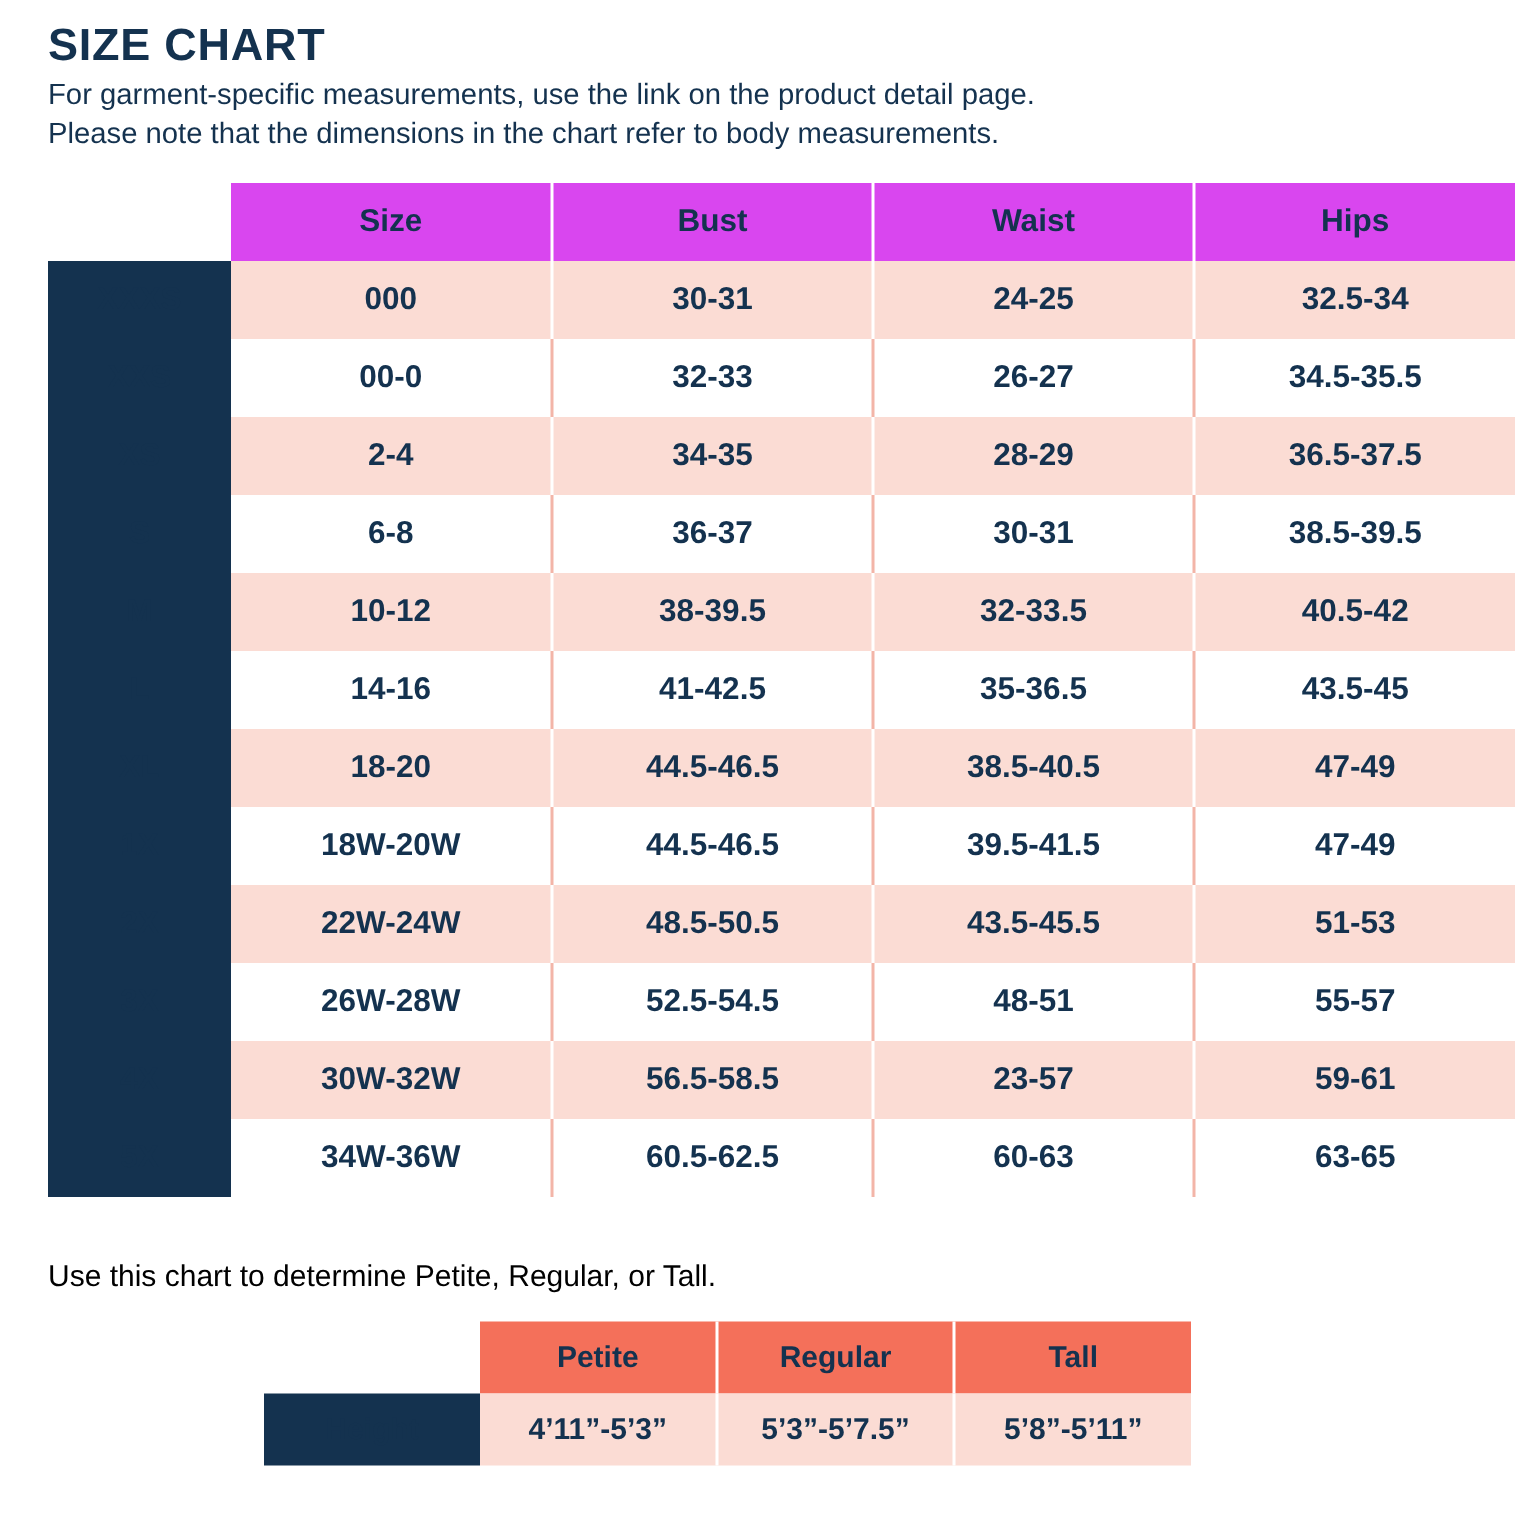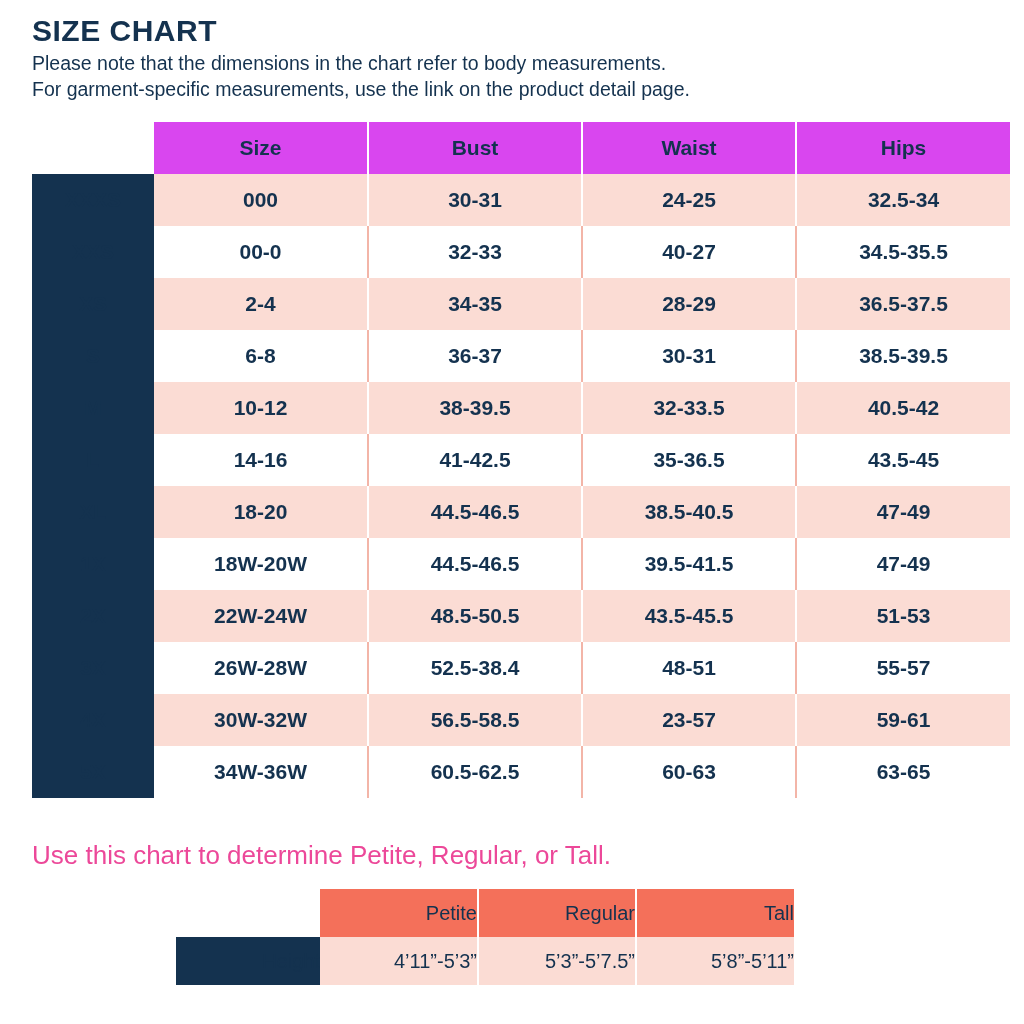--- a/index.html
+++ b/index.html
@@ -101,41 +101,41 @@
     margin-top: 42px;
   }
   .height-title {
     font-size: 29px;
     font-weight: bold;
     letter-spacing: 0.5px;
     margin: 0 0 3px 0;
     color: #14324f;
   }
   .height-note {
-    font-size: 26px;
+    font-size: 20px;
     margin: 0 0 18px 0;
-    color: #ec4899;
+    color: #000000;
   }
   table.height-table {
     border-collapse: collapse;
     table-layout: fixed;
     width: 618px;
     margin-left: 144px;
   }
   table.height-table col.h-label { width: 144px; }
   table.height-table col.h-col   { width: 158px; }
 
   table.height-table th,
   table.height-table td {
     height: 48px;
     padding: 0;
-    text-align: right;
+    text-align: center;
     vertical-align: middle;
     font-size: 20px;
-    font-weight: normal;
+    font-weight: bold;
     color: #14324f;
   }
   .h-hdr-blank { background: #ffffff; }
   .h-hdr {
     background: #f4705a;
     color: #ffffff;
     border-right: 2px solid #ffffff;
   }
   .h-hdr.last { border-right: none; }
   .h-rowlabel {
@@ -148,22 +148,22 @@
     border-right: 2px solid #ffffff;
   }
   .h-cell.last { border-right: none; margin-top: 48px; }
 </style>
 </head>
 <body>
 
 <div class="page">
 
   <h1 class="chart-title">SIZE CHART</h1>
+  <p class="chart-note">For garment-specific measurements, use the link on the product detail page.</p>
   <p class="chart-note">Please note that the dimensions in the chart refer to body measurements.</p>
-  <p class="chart-note">For garment-specific measurements, use the link on the product detail page.</p>
 
   <div class="size-table-wrap">
     <table class="size-table">
       <colgroup>
         <col class="c-label">
           <col class="c-size">
           <col class="c-bust">
           <col class="c-waist">
           <col class="c-hips">
       </colgroup>
@@ -181,21 +181,21 @@
           <td class="row-label">XXXS</td>
           <td class="data-cell">000</td>
           <td class="data-cell">30-31</td>
           <td class="data-cell">24-25</td>
           <td class="data-cell last">32.5-34</td>
         </tr>
         <tr>
           <td class="row-label">XXS</td>
           <td class="data-cell">00-0</td>
           <td class="data-cell">32-33</td>
-          <td class="data-cell">40-27</td>
+          <td class="data-cell">26-27</td>
           <td class="data-cell last">34.5-35.5</td>
         </tr>
         <tr class="shade">
           <td class="row-label">XS</td>
           <td class="data-cell">2-4</td>
           <td class="data-cell">34-35</td>
           <td class="data-cell">28-29</td>
           <td class="data-cell last">36.5-37.5</td>
         </tr>
         <tr>
@@ -236,21 +236,21 @@
         <tr class="shade">
           <td class="row-label">2X</td>
           <td class="data-cell">22W-24W</td>
           <td class="data-cell">48.5-50.5</td>
           <td class="data-cell">43.5-45.5</td>
           <td class="data-cell last">51-53</td>
         </tr>
         <tr>
           <td class="row-label">3X</td>
           <td class="data-cell">26W-28W</td>
-          <td class="data-cell">52.5-38.4</td>
+          <td class="data-cell">52.5-54.5</td>
           <td class="data-cell">48-51</td>
           <td class="data-cell last">55-57</td>
         </tr>
         <tr class="shade">
           <td class="row-label">4X</td>
           <td class="data-cell">30W-32W</td>
           <td class="data-cell">56.5-58.5</td>
           <td class="data-cell">23-57</td>
           <td class="data-cell last">59-61</td>
         </tr>

